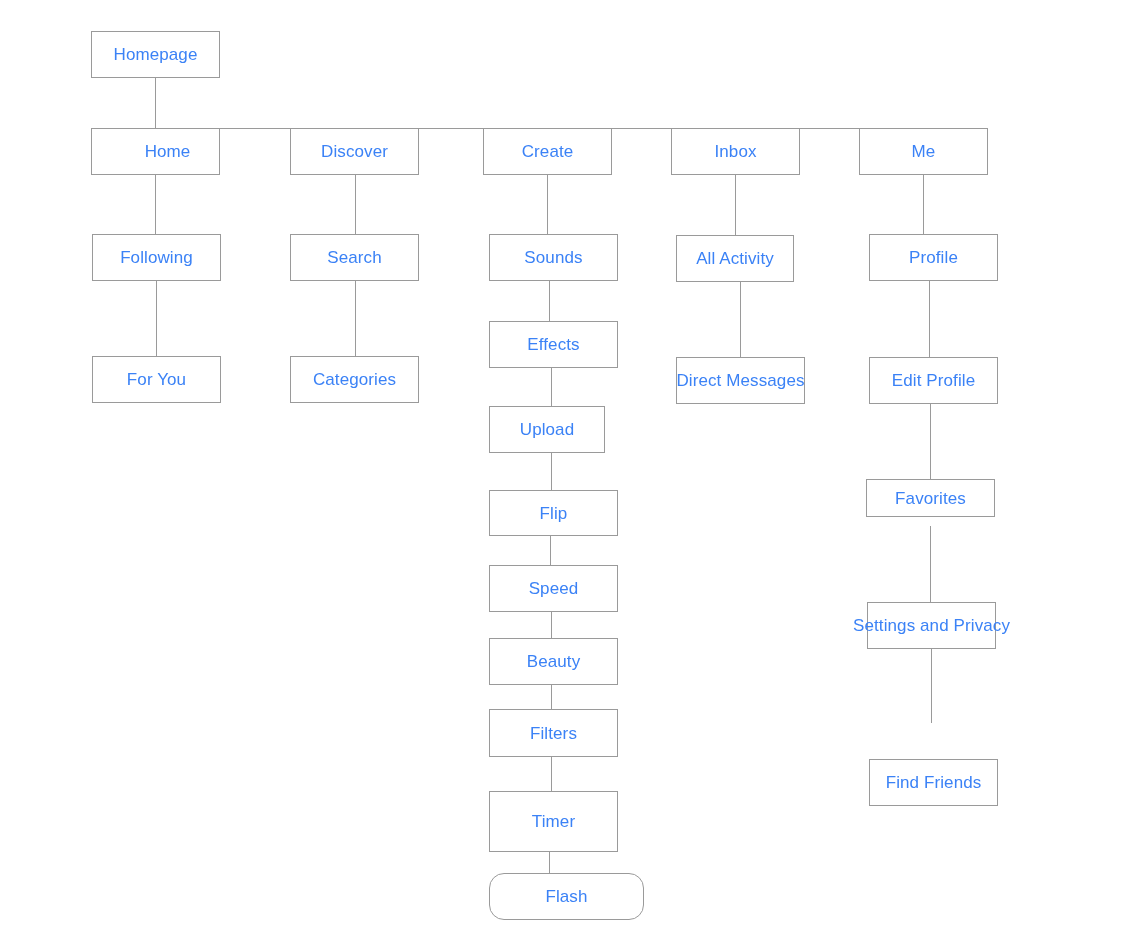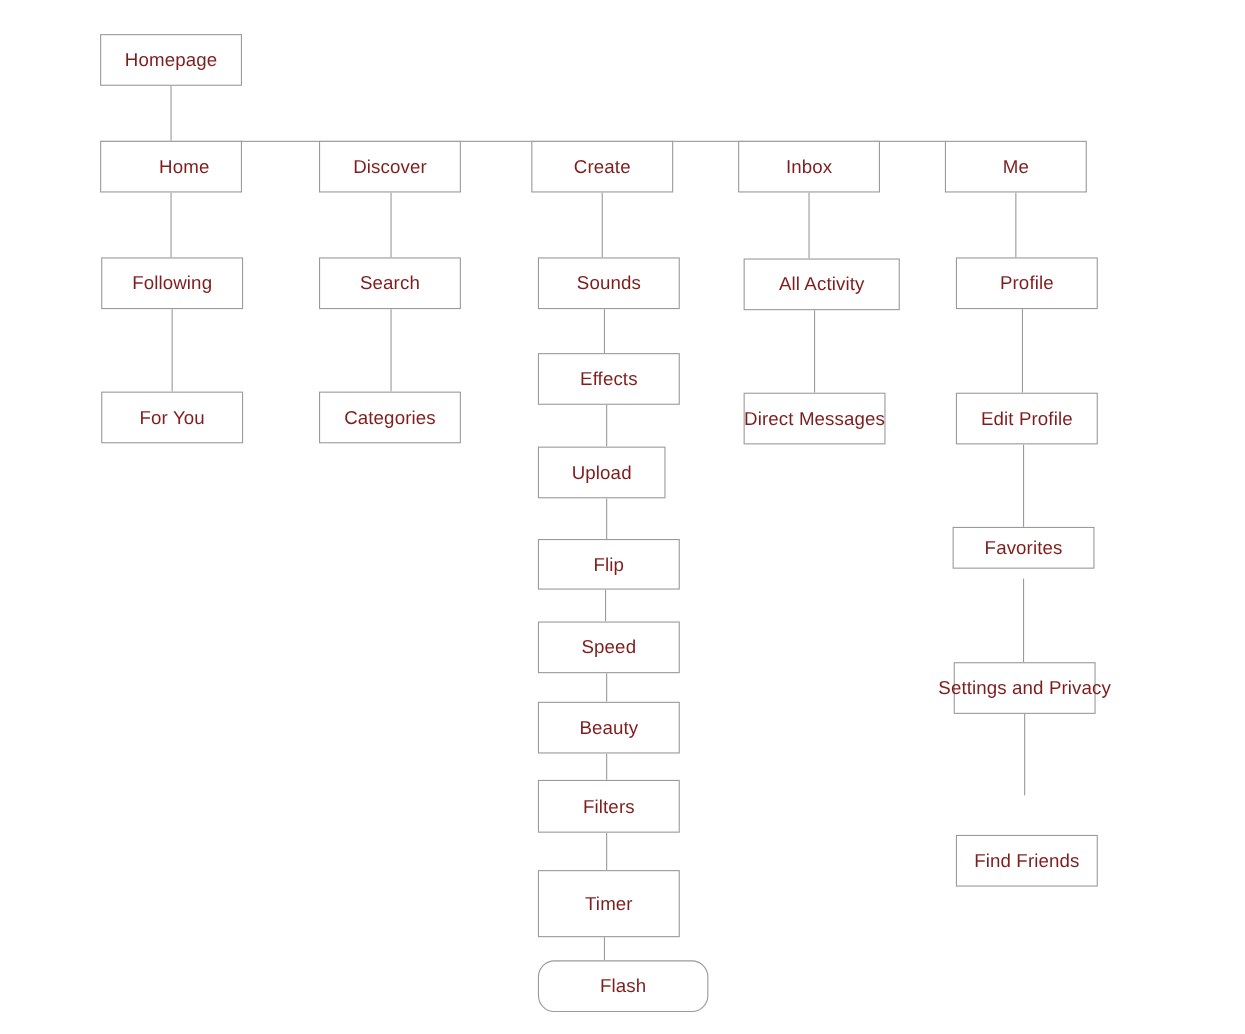--- a/index.html
+++ b/index.html
@@ -25,21 +25,21 @@
     background: #ffffff;
     display: flex;
     align-items: center;
     justify-content: center;
     z-index: 2;
   }
   .node-label {
     font-family: "Liberation Sans", sans-serif;
     font-size: 17px;
     line-height: 1;
-    color: #7f1d1d;
+    color: #3b82f6;
     white-space: nowrap;
     letter-spacing: 0.1px;
   }
   .edge-v {
     position: absolute;
     width: 1px;
     background: #9a9a9a;
     z-index: 1;
   }
   .edge-h {
@@ -105,21 +105,21 @@
 
   <div class="node" style="left:92px; top:234px; width:129px; height:47px;">
     <span class="node-label">Following</span>
   </div>
   <div class="node" style="left:290px; top:234px; width:129px; height:47px;">
     <span class="node-label">Search</span>
   </div>
   <div class="node" style="left:489px; top:234px; width:129px; height:47px;">
     <span class="node-label">Sounds</span>
   </div>
-  <div class="node" style="left:676px; top:235px; width:142px; height:47px;">
+  <div class="node" style="left:676px; top:235px; width:118px; height:47px;">
     <span class="node-label">All Activity</span>
   </div>
   <div class="node" style="left:869px; top:234px; width:129px; height:47px;">
     <span class="node-label">Profile</span>
   </div>
 
   <div class="node" style="left:92px; top:356px; width:129px; height:47px;">
     <span class="node-label">For You</span>
   </div>
   <div class="node" style="left:290px; top:356px; width:129px; height:47px;">

